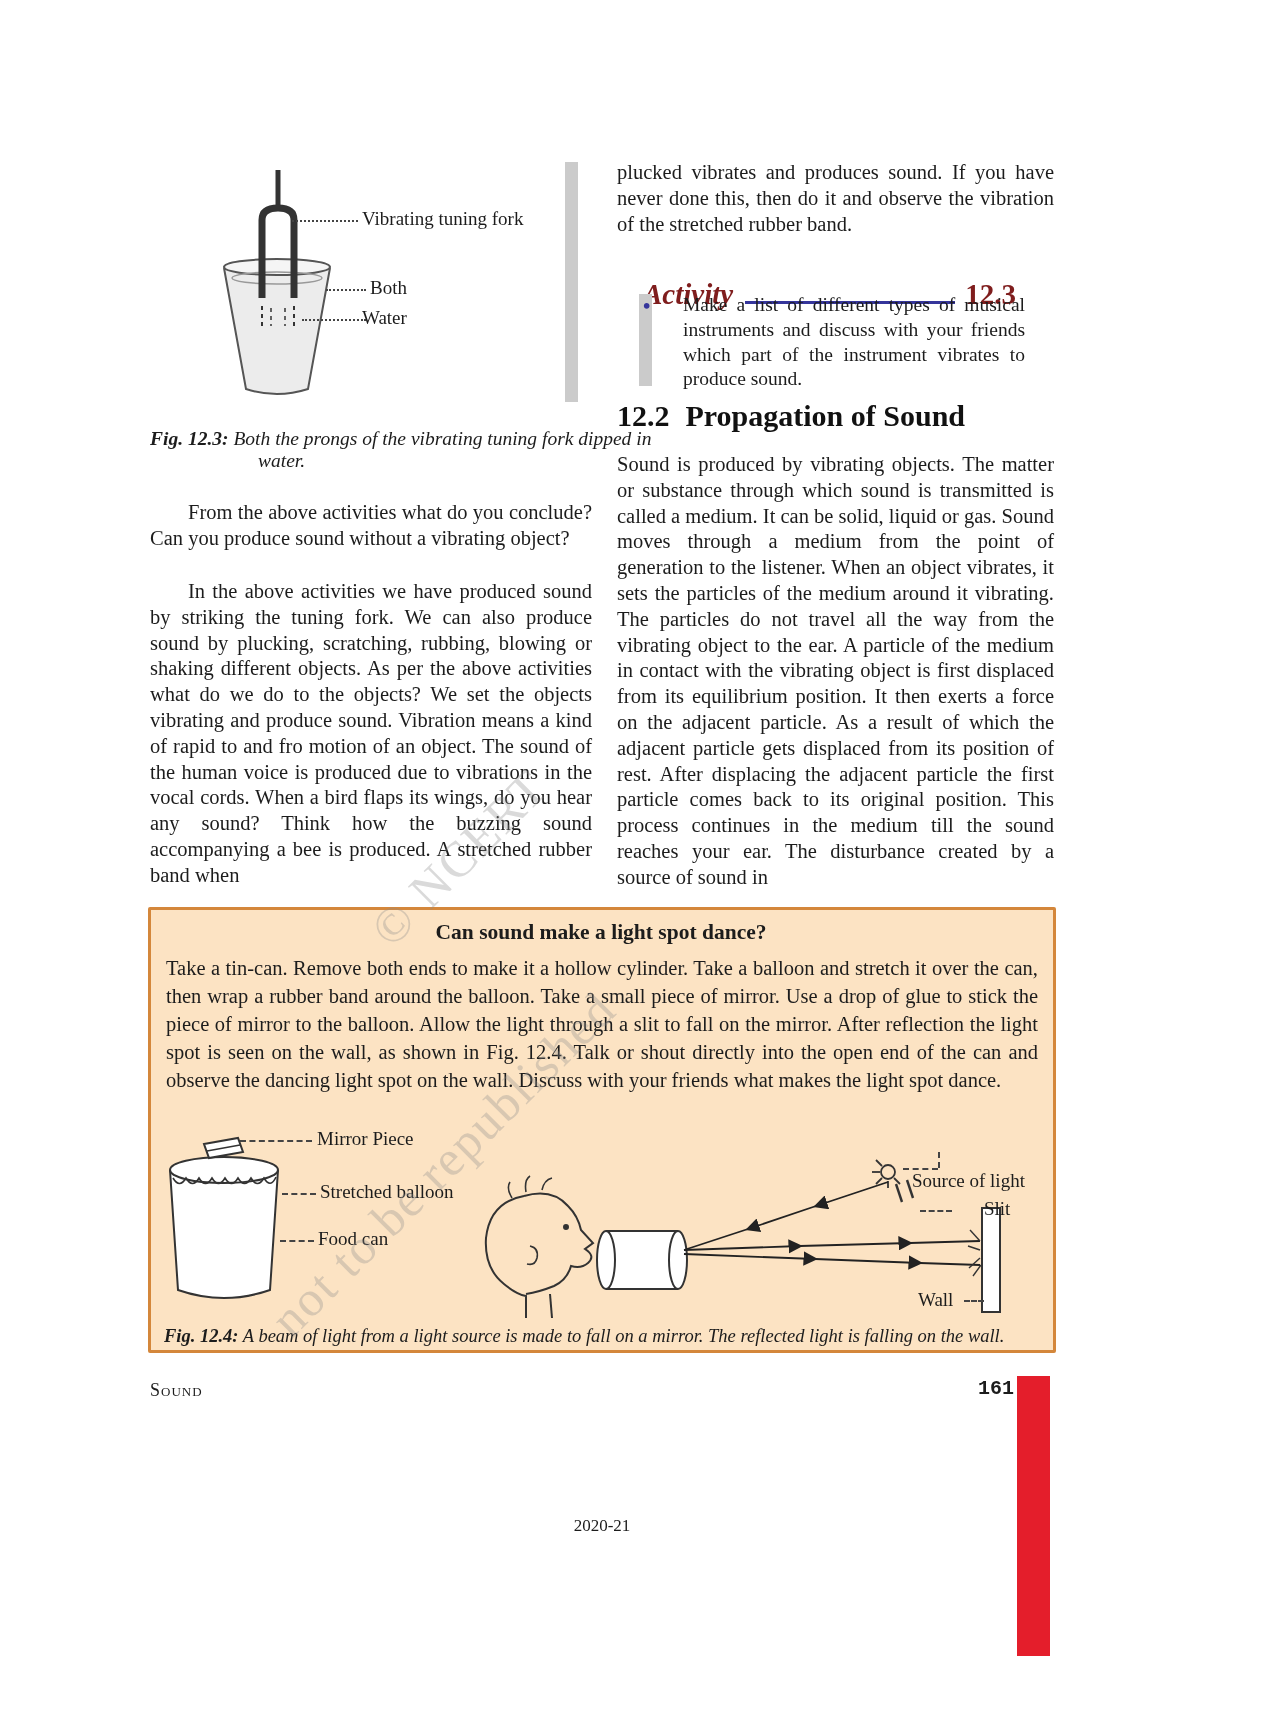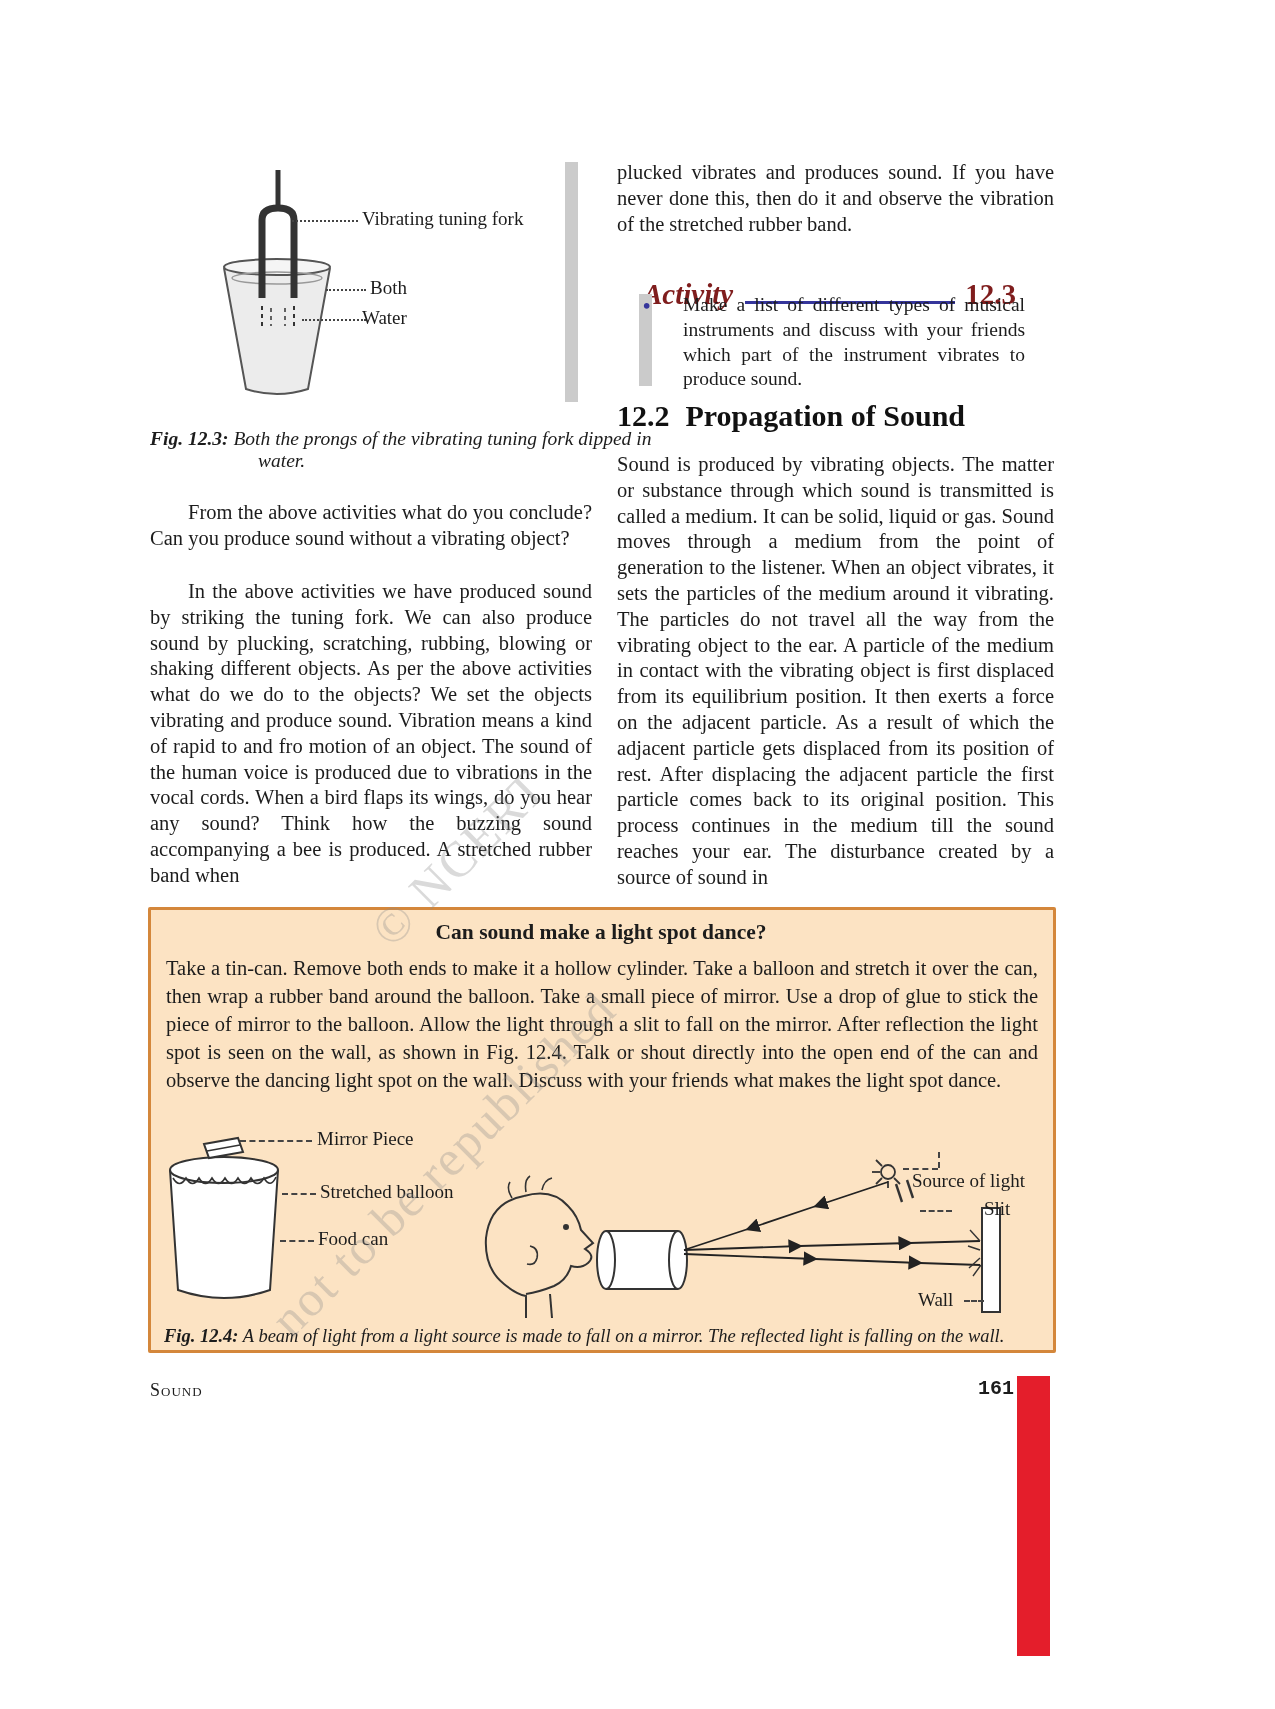--- a/index.html
+++ b/index.html
@@ -193,14 +193,15 @@
     <span class="cap-lead">Fig. 12.4:</span>
     <span>A beam of light from a light source is made  to fall on a mirror. The reflected light is falling on the wall.</span>
   </div>
 
   <div class="abs watermark" style="left:400px;top:900px;">© NCERT</div>
   <div class="abs watermark" style="left:300px;top:1290px;">not to be republished</div>
 
   <div class="abs footer-left" style="left:150px;top:1380px;">Sound</div>
   <div class="abs footer-page" style="left:978px;top:1377px;font-family:Liberation Mono, monospace;">161</div>
   <div class="abs redbar" style="left:1017px;top:1376px;width:33px;height:280px;"></div>
+  <div class="abs footer-year" style="left:150px;top:1516px;width:904px;">2020-21</div>
 
 </div>
 
 </body></html>

